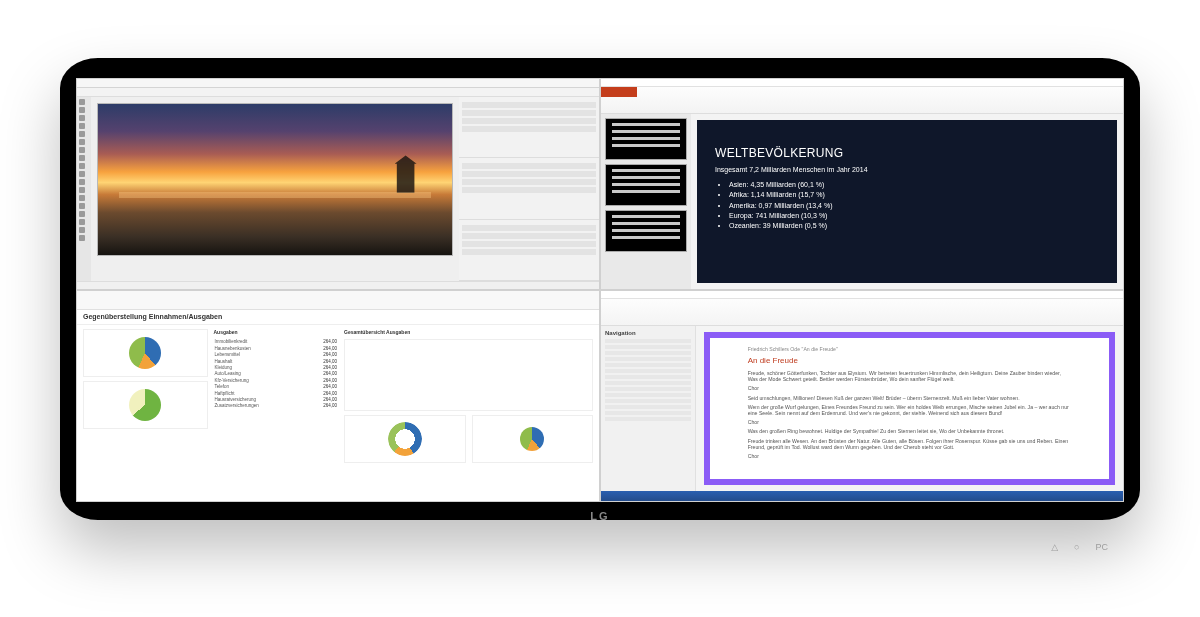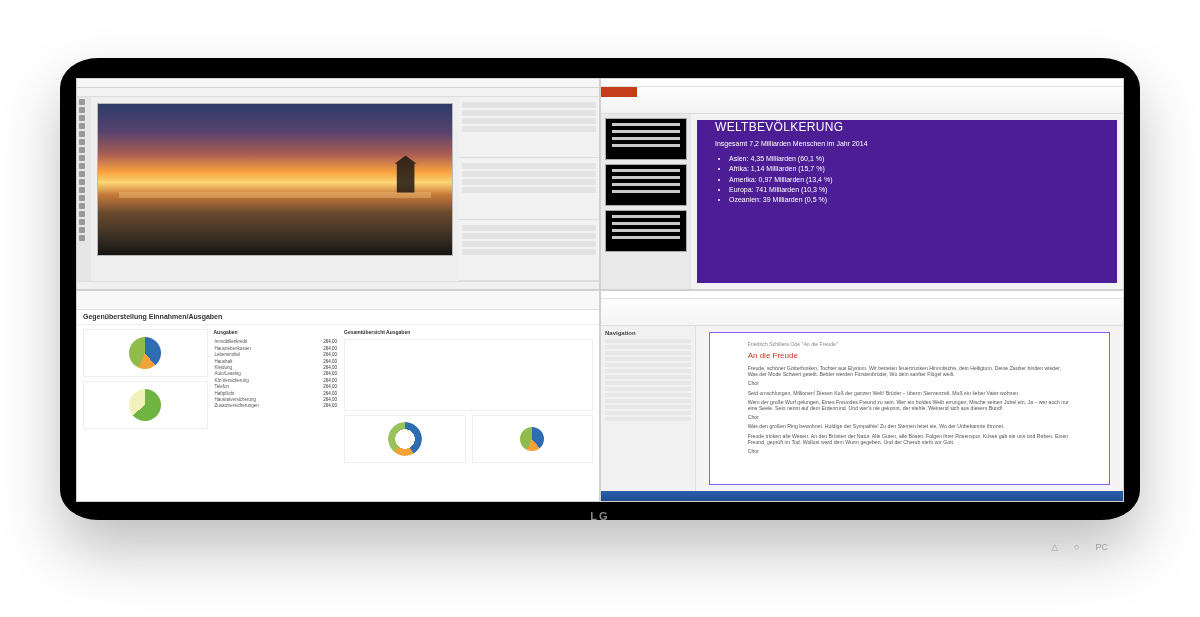--- a/index.html
+++ b/index.html
@@ -31,21 +31,21 @@
   .ps .status{height:7px;background:#f0f0f0;border-top:1px solid #ddd}
   
   .pp{background:#f3f3f3;display:flex;flex-direction:column}
   .pp .title{height:7px;background:#fff;border-bottom:1px solid #e1e1e1}
   .pp .ribbon{height:26px;background:linear-gradient(#fdfdfd,#f3f3f3);border-bottom:1px solid #ddd;position:relative}
   .pp .ribbon::before{content:"";position:absolute;left:0;top:0;width:36px;height:10px;background:#c43e1c}
   .pp .body{flex:1;display:flex}
   .pp .thumbs{width:82px;background:#e9e9e9;display:flex;flex-direction:column;gap:4px;padding:4px}
   .pp .thumb{background:#000;height:40px;border:1px solid #aaa}
   .pp .thumb .tline{height:3px;background:#c9c9c9;margin:4px 6px 0}
-  .pp .slide{flex:1;background:#4c1d95;margin:6px;padding:0 18px;color:#fff;font-size:9px}
+  .pp .slide{flex:1;background:#0f172a;margin:6px;padding:26px 18px;color:#fff;font-size:9px}
   .pp .slide h1{margin:0 0 6px;font-size:12px;font-weight:400;letter-spacing:.3px}
   .pp .slide .sub{font-size:7px;margin-bottom:6px}
   .pp .slide ul{margin:0;padding-left:14px;font-size:7px}
   .pp .slide li{margin:2px 0}
   
   .xl{background:#fff;display:flex;flex-direction:column}
   .xl .top{height:18px;background:#f8f8f8;border-bottom:1px solid #e0e0e0}
   .xl .hdr{font-size:7px;font-weight:700;padding:3px 6px;border-bottom:1px solid #eee}
   .xl .body{flex:1;display:flex;gap:6px;padding:4px 6px}
   .xl .col{flex:1;display:flex;flex-direction:column;gap:4px;font-size:5px}
@@ -61,21 +61,21 @@
   .tbl span.n{text-align:right;color:#333}
   
   .wd{background:#fff;display:flex;flex-direction:column}
   .wd .title{height:7px;background:#fff;border-bottom:1px solid #e2e2e2}
   .wd .ribbon{height:26px;background:linear-gradient(#fdfdfd,#f4f4f4);border-bottom:1px solid #ddd}
   .wd .body{flex:1;display:flex}
   .wd .nav{width:86px;background:#f1f1f1;border-right:1px solid #e0e0e0;padding:4px;font-size:5px;color:#666;display:flex;flex-direction:column;gap:2px}
   .wd .nav b{font-size:6px;color:#444}
   .wd .nav i{display:block;height:4px;background:#e7e7e7}
   .wd .page{flex:1;background:#f4f4f4;display:flex;justify-content:center;padding:6px}
-  .wd .sheet{width:78%;background:#fff;border:1px solid #8b5cf6;padding:8px 38px;font-size:5.2px;color:#555}
+  .wd .sheet{width:78%;background:#fff;border:6px solid #8b5cf6;padding:8px 38px;font-size:5.2px;color:#555}
   .wd .sheet h2{color:#bf3b1e;font-size:8px;margin:4px 0;font-weight:400}
   .wd .taskbar{height:10px;background:linear-gradient(#2a5fb0,#234c8c)}
 </style>
 </head>
 <body>
 
 <div class="scene">
   <div class="bezel"></div>
 
   <div class="screen">

